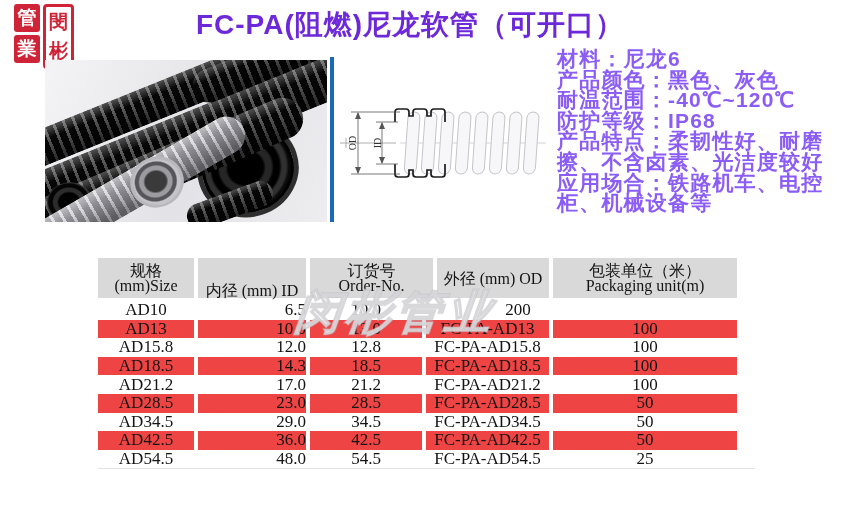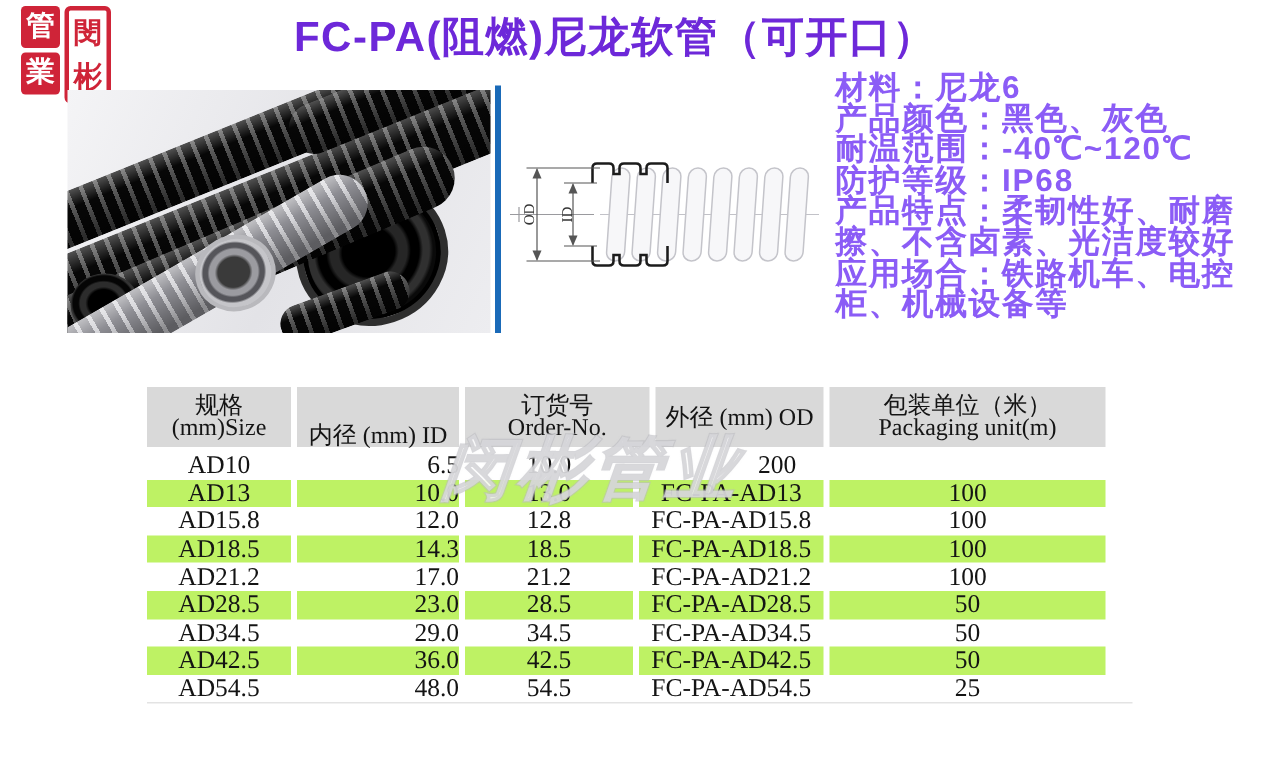--- a/index.html
+++ b/index.html
@@ -59,21 +59,21 @@
     font-size:21px;font-weight:bold;color:#8b5cf6;line-height:20.6px;letter-spacing:1.2px;}
 
   
   .spec-table{position:absolute;left:98px;top:258px;width:657px;
     font-family:"Liberation Serif",serif;color:#141414;}
   .thead{display:flex;gap:4px;height:40px;margin-bottom:3px;}
   .th{background:#d9d9d9;display:flex;flex-direction:column;justify-content:center;align-items:center;
     font-size:16px;line-height:15px;text-align:center;}
   .tr{display:flex;gap:4px;height:18.6px;}
   .td{display:flex;align-items:center;justify-content:center;font-size:17px;height:100%;background:transparent;}
-  .tr.striped .td{background:#bef264;}
+  .tr.striped .td{background:#ef4444;}
   .c1{width:96px;}.c2{width:108px;justify-content:flex-end;}.c3{width:112px;}.c4{width:123px;}.c5{width:184px;}
   .tbody{border-bottom:1px solid #e3e3e3;}
 
   
   .watermark{position:absolute;left:295px;top:282px;
     font-size:46px;font-weight:bold;font-style:italic;letter-spacing:4px;
     color:rgba(255,255,255,0.82);-webkit-text-stroke:1.5px rgba(185,185,192,0.55);
     text-shadow:0 0 2px rgba(200,200,205,0.35);transform:skewX(-6deg);pointer-events:none;}
 </style>
 </head>

